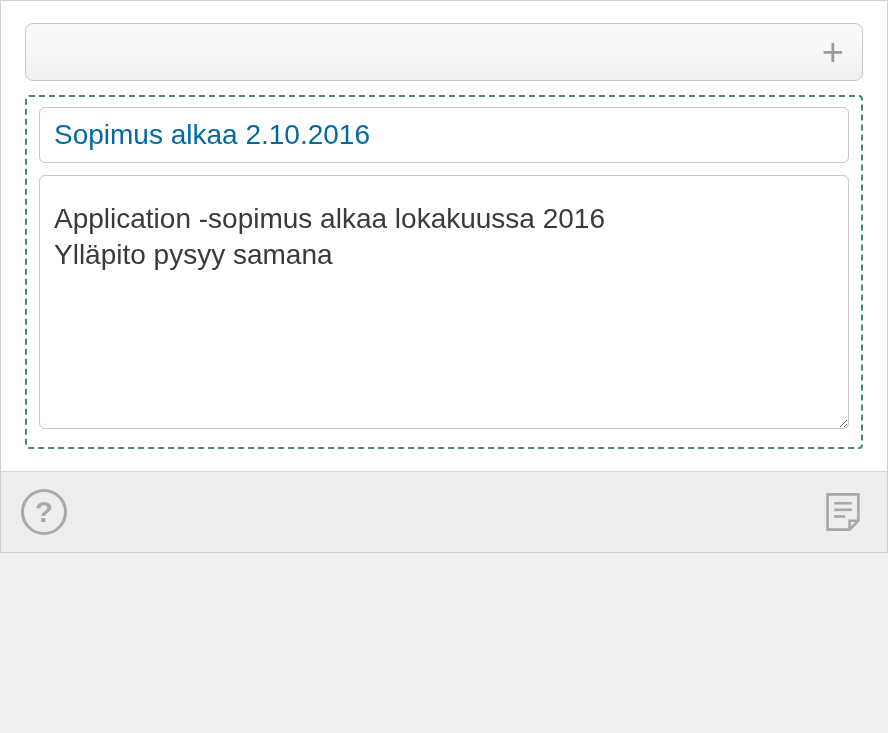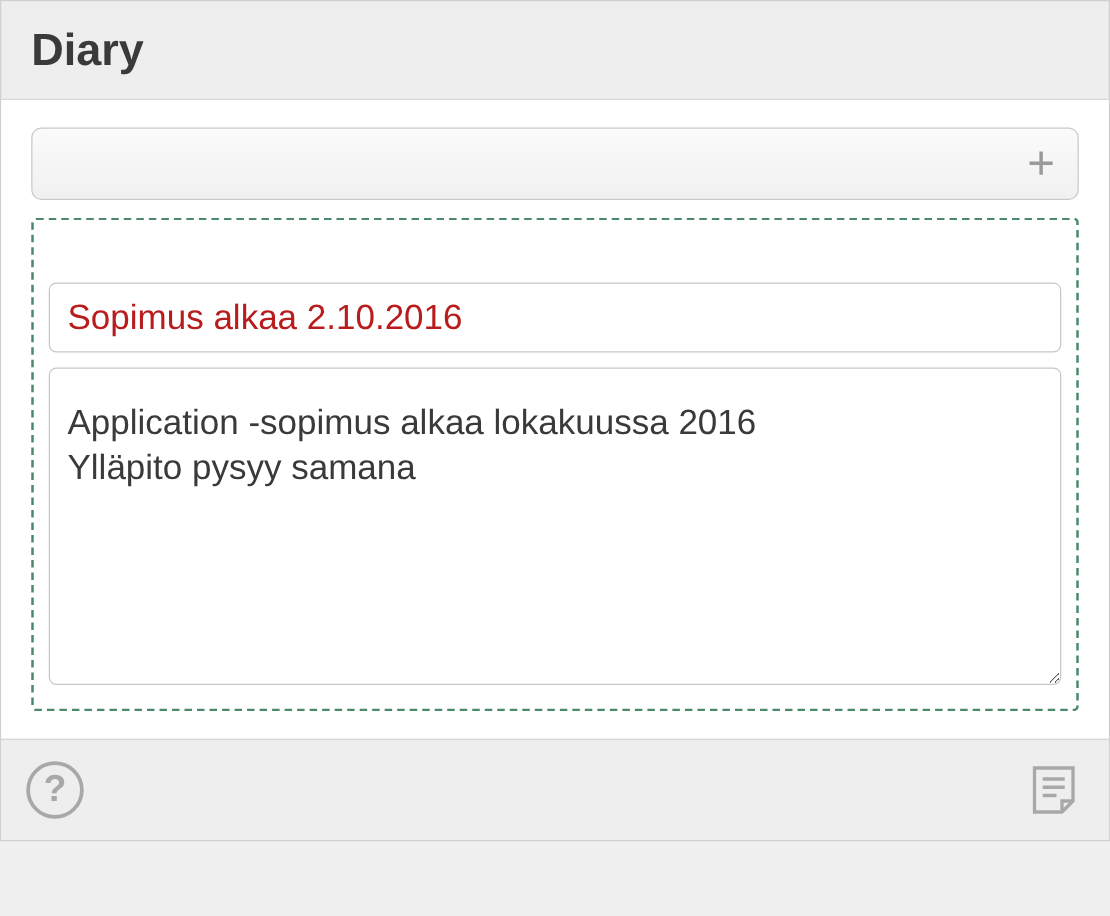--- a/index.html
+++ b/index.html
@@ -57,25 +57,24 @@
       border-radius: 4px;
       padding: 10px 12px 14px 12px;
     }
     .title-input {
       width: 100%;
       height: 56px;
       border: 1px solid #c8c8c8;
       border-radius: 6px;
       padding: 0 14px;
       font-size: 28px;
-      color: #b91c1c;
+      color: #0369a1;
       background: #ffffff;
       outline: none;
       font-family: inherit;
-      margin-top: 40px;
     }
     .body-textarea {
       width: 100%;
       height: 254px;
       margin-top: 12px;
       border: 1px solid #c8c8c8;
       border-radius: 6px;
       padding: 25px 14px;
       font-size: 28px;
       color: #3a3a3a;
@@ -120,23 +119,20 @@
       height: 44px;
       stroke: #a8a8a8;
       stroke-width: 2.4;
       fill: none;
     }
   </style>
 </head>
 <body>
 
 <div class="panel">
-  <div class="panel-header">
-    <h2 class="panel-title">Diary</h2>
-  </div>
   <div class="panel-body">
     <div class="add-bar">
       <span class="plus-icon">+</span>
     </div>
     <div class="editing-area">
       <input type="text" class="title-input" value="Sopimus alkaa 2.10.2016" style="">
       <textarea class="body-textarea" style="">Application -sopimus alkaa lokakuussa 2016
 Ylläpito pysyy samana</textarea>
     </div>
   </div>

